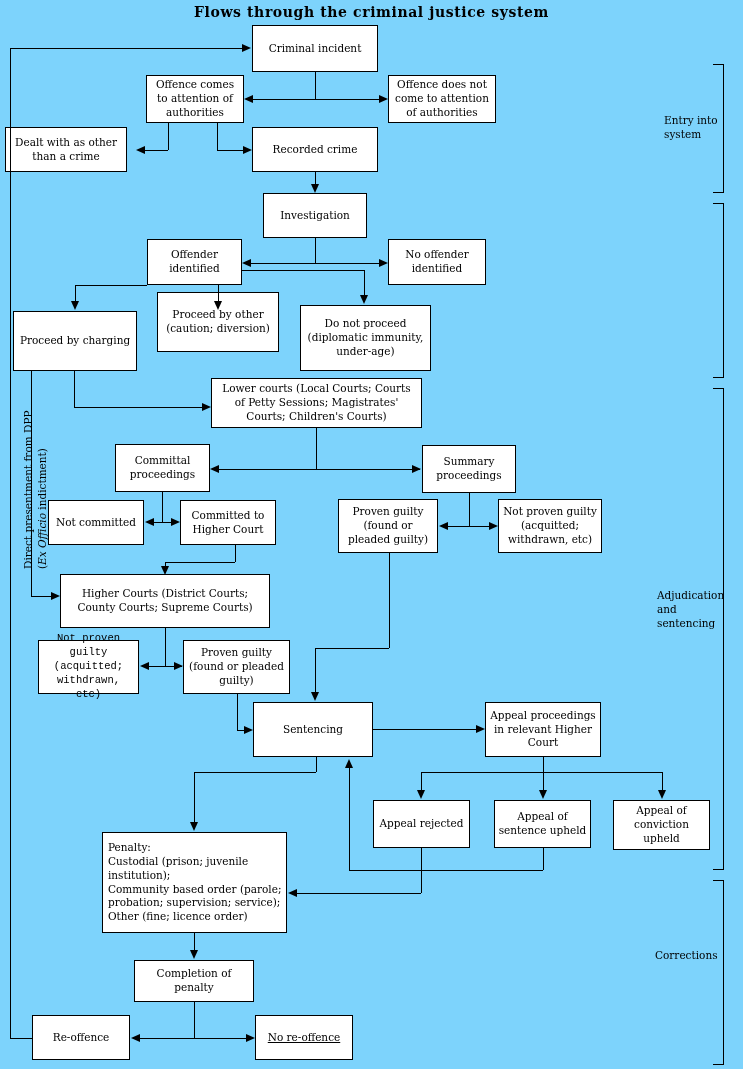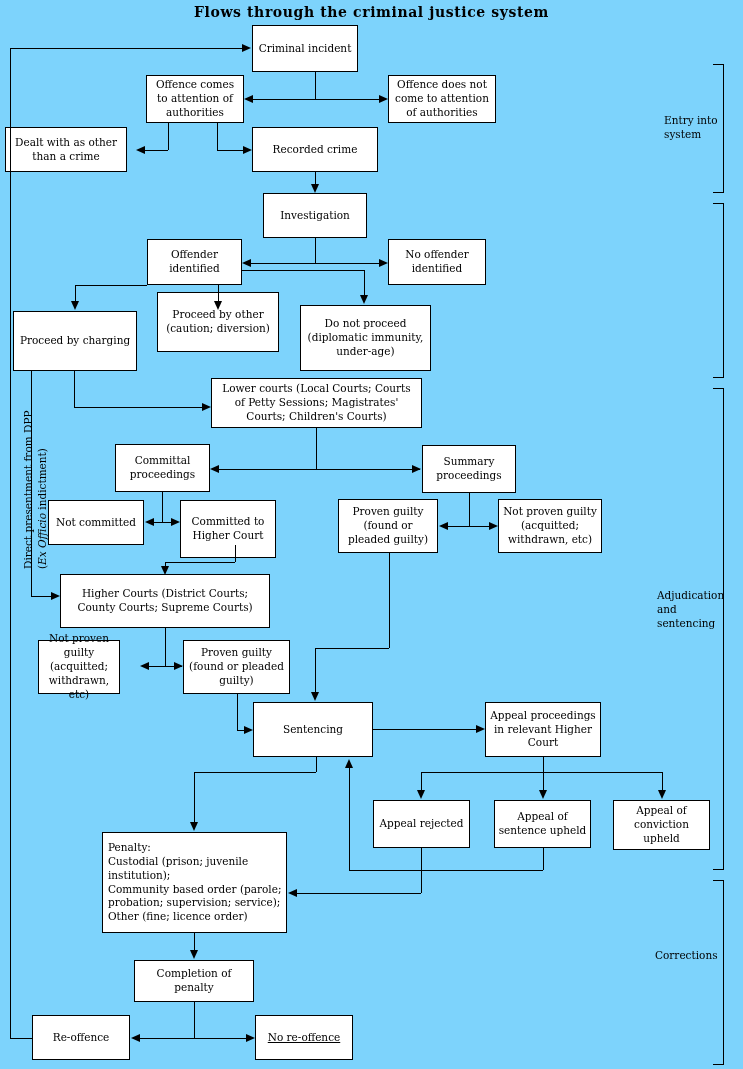--- a/index.html
+++ b/index.html
@@ -115,21 +115,21 @@
   }
   #dpp-label i { font-style: italic; }
 </style>
 </head>
 <body>
 
 <div id="page">
 
   <div id="title">Flows through the criminal justice system</div>
 
-  <div class="box" style="left:252px; top:25px; width:106px; height:47px;">Criminal incident</div>
+  <div class="box" style="left:252px; top:25px; width:126px; height:47px;">Criminal incident</div>
 
   <div class="box" style="left:146px; top:75px; width:98px; height:48px;">Offence comes
 to attention of
 authorities</div>
 
   <div class="box" style="left:388px; top:75px; width:108px; height:48px;">Offence does not
 come to attention
 of authorities</div>
 
   <div class="box" style="left:5px; top:127px; width:122px; height:45px;">Dealt with as other
@@ -159,35 +159,35 @@
 Courts; Children's Courts)</div>
 
   <div class="box" style="left:115px; top:444px; width:95px; height:48px;">Committal
 proceedings</div>
 
   <div class="box" style="left:422px; top:445px; width:94px; height:48px;">Summary
 proceedings</div>
 
   <div class="box" style="left:48px; top:500px; width:96px; height:45px;">Not committed</div>
 
-  <div class="box" style="left:180px; top:500px; width:96px; height:58px;">Committed to
+  <div class="box" style="left:180px; top:500px; width:96px; height:45px;">Committed to
 Higher Court</div>
 
   <div class="box" style="left:338px; top:499px; width:100px; height:54px;">Proven guilty
 (found or
 pleaded guilty)</div>
 
   <div class="box" style="left:498px; top:499px; width:104px; height:54px;">Not proven guilty
 (acquitted;
 withdrawn, etc)</div>
 
   <div class="box" style="left:60px; top:574px; width:210px; height:54px;">Higher Courts (District Courts;
 County Courts; Supreme Courts)</div>
 
-  <div class="box" style="left:38px; top:640px; width:82px; height:54px;">Not proven
+  <div class="box" style="left:38px; top:640px; width:101px; height:54px;font-family:Liberation Mono, monospace;">Not proven
 guilty (acquitted;
 withdrawn, etc)</div>
 
   <div class="box" style="left:183px; top:640px; width:107px; height:54px;">Proven guilty
 (found or pleaded
 guilty)</div>
 
   <div class="box" style="left:253px; top:702px; width:120px; height:55px;">Sentencing</div>
 
   <div class="box" style="left:485px; top:702px; width:116px; height:55px;">Appeal proceedings

